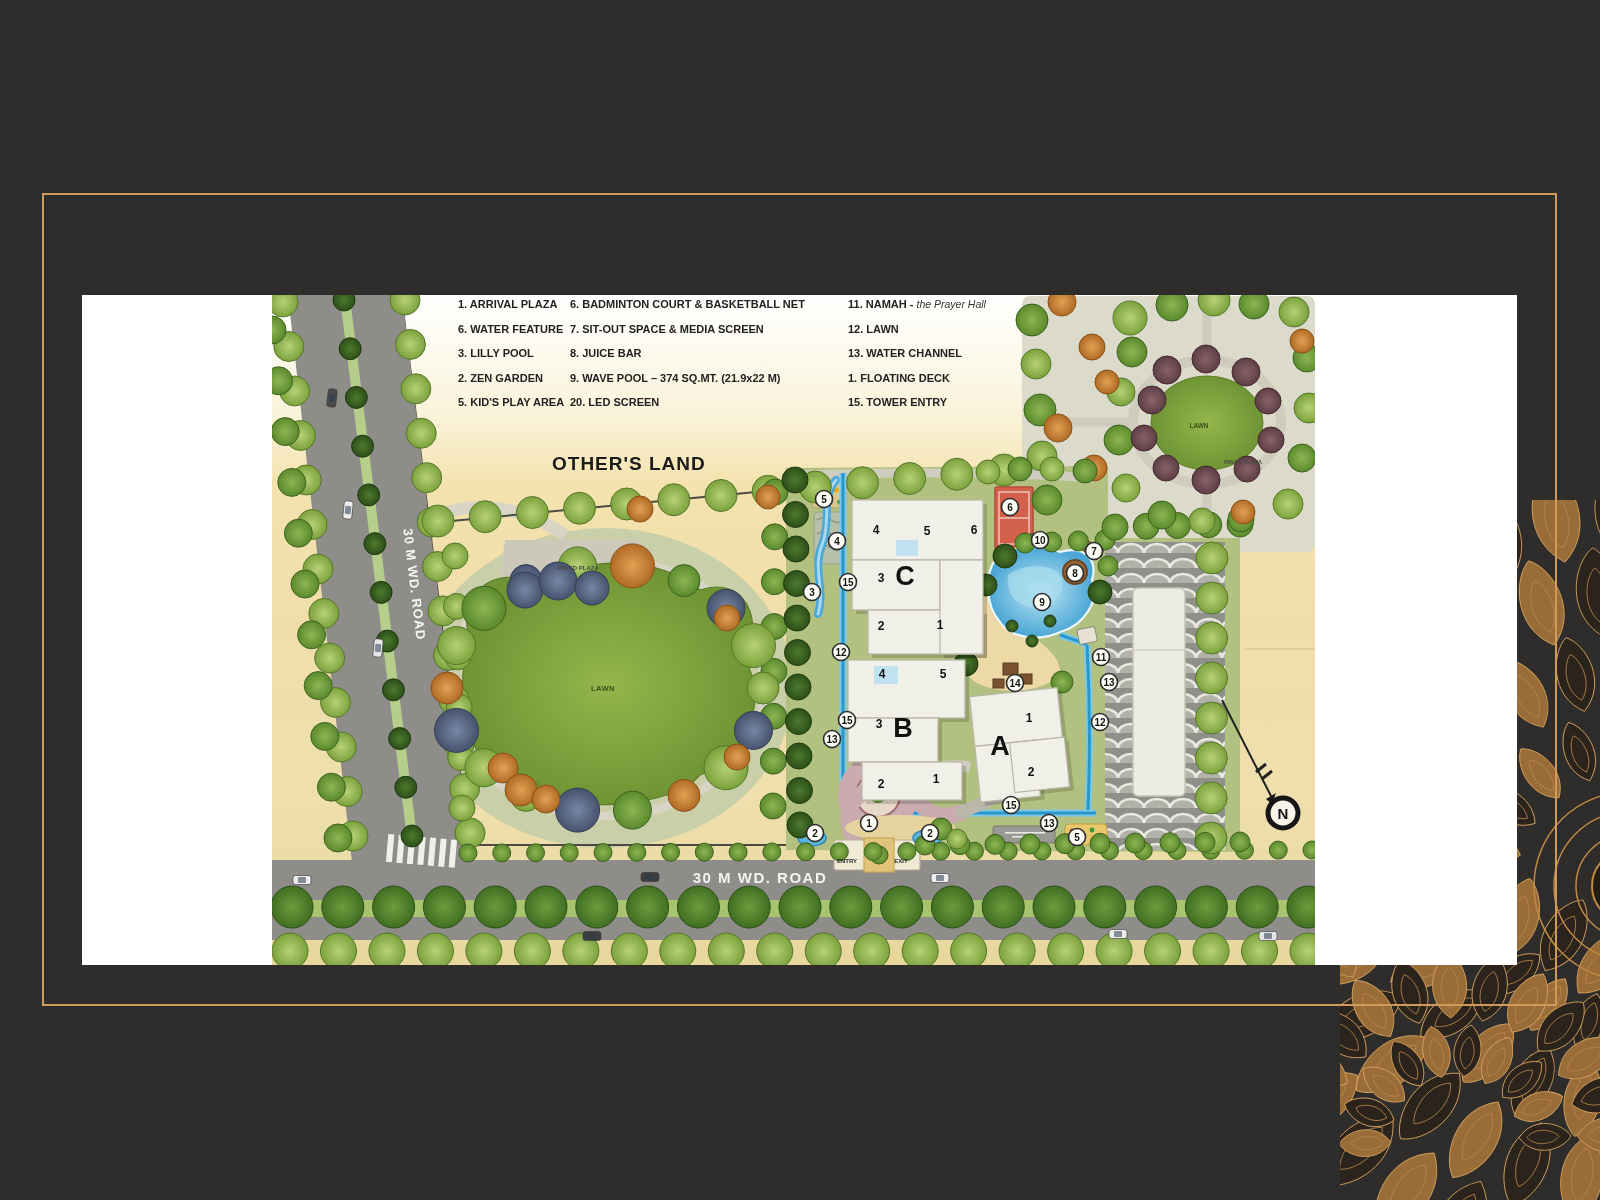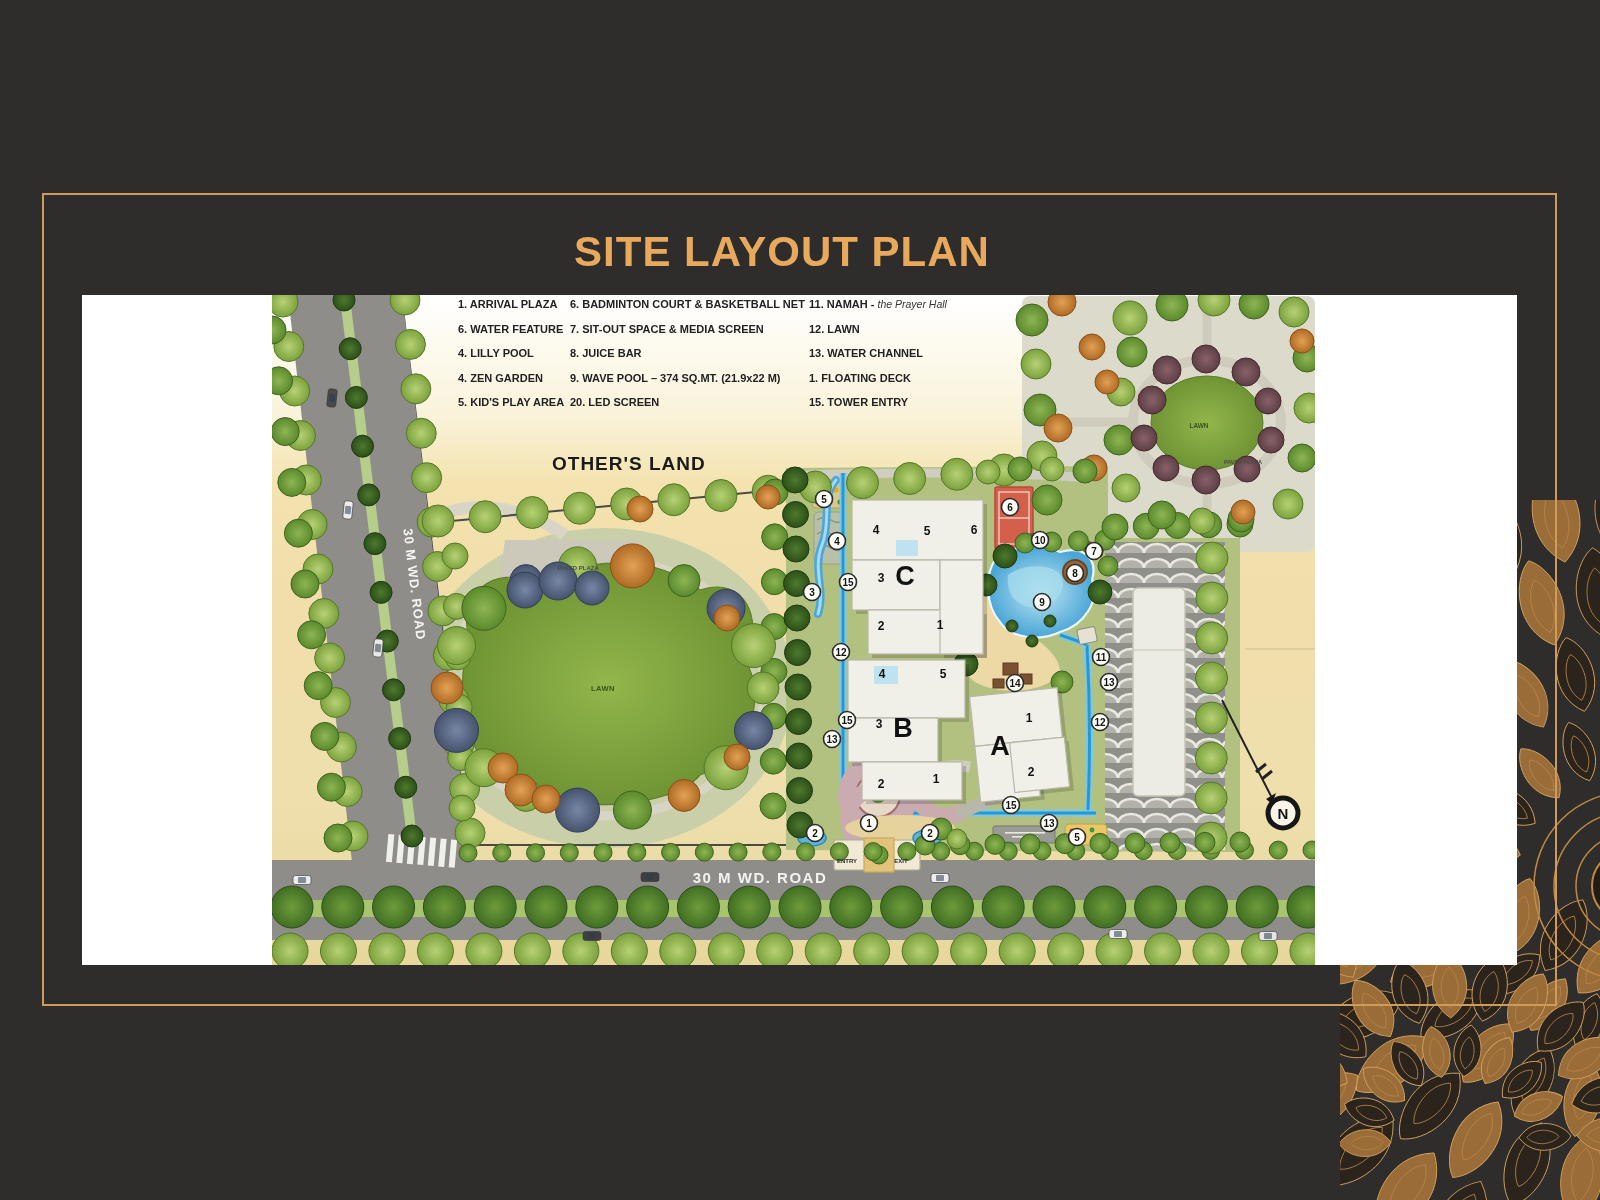--- a/index.html
+++ b/index.html
@@ -225,21 +225,20 @@
       <path d="M 1455 936 C 1471 921.12 1464.6 893.84 1455 886.4 C 1445.4 893.84 1439 921.12 1455 936 Z" fill="none" stroke="#b9854a" stroke-width="0.8" transform="rotate(76 1455 1140)"></path>
       <path d="M 1455 948 C 1487 924 1474.2 880 1455 868 C 1435.8 880 1423 924 1455 948 Z" fill="#9a6c38" stroke="#d3a05e" stroke-width="0.9" transform="rotate(88 1455 1140)"></path>
       <path d="M 1455 936 C 1471 921.12 1464.6 893.84 1455 886.4 C 1445.4 893.84 1439 921.12 1455 936 Z" fill="none" stroke="#b9854a" stroke-width="0.8" transform="rotate(88 1455 1140)"></path>
       <circle cx="1628" cy="886" r="36" fill="#221c15" stroke="#c08944" stroke-width="2"></circle>
       <circle cx="1628" cy="886" r="52" fill="none" stroke="#c08944" stroke-width="1.5"></circle>
       <circle cx="1628" cy="886" r="74" fill="none" stroke="#c08944" stroke-width="1.5"></circle>
       <circle cx="1628" cy="886" r="94" fill="none" stroke="#c08944" stroke-width="1.5"></circle>
     </svg>
   <div id="frame" class="abs"></div>
   <div id="panel" class="abs"></div>
-  <div id="title" class="abs">SITE LAYOUT PLAN</div>
 
   <svg id="plan" class="abs" width="1043" height="670" viewBox="272 295 1043 670">
     <g id="g-ground">
         <defs>
           <radialGradient id="g-lg">
             <stop offset="0%" stop-color="#b8d177"></stop>
             <stop offset="100%" stop-color="#7ba23c"></stop>
           </radialGradient>
           <radialGradient id="g-mg">
             <stop offset="0%" stop-color="#8fb554"></stop>
@@ -824,32 +823,32 @@
           <circle cx="930" cy="833" r="8.5" fill="#fdfdf8" stroke="#2b2b2b" stroke-width="1.6"></circle>
           <text x="930" y="836.5" font-size="10" fill="#111" text-anchor="middle">2</text>
         </g>
       </g>
   </svg>
 
   <div id="legend" class="abs">
     <div class="lcol" style="left:458px">
         <div class="lit">1. ARRIVAL PLAZA</div>
         <div class="lit">6. WATER FEATURE</div>
-        <div class="lit">4. LILLY POOL</div>
-        <div class="lit">4. ZEN GARDEN</div>
+        <div class="lit">3. LILLY POOL</div>
+        <div class="lit">2. ZEN GARDEN</div>
         <div class="lit">5. KID'S PLAY AREA</div>
       </div>
     <div class="lcol" style="left:570px">
         <div class="lit">6. BADMINTON COURT &amp; BASKETBALL NET</div>
         <div class="lit">7. SIT-OUT SPACE &amp; MEDIA SCREEN</div>
         <div class="lit">8. JUICE BAR</div>
         <div class="lit">9. WAVE POOL – 374 SQ.MT. (21.9x22 M)</div>
         <div class="lit">20. LED SCREEN</div>
       </div>
-    <div class="lcol" style="left:809px">
+    <div class="lcol" style="left:848px">
         <div class="lit">11. NAMAH - <i>the Prayer Hall</i></div>
         <div class="lit">12. LAWN</div>
         <div class="lit">13. WATER CHANNEL</div>
         <div class="lit">1. FLOATING DECK</div>
         <div class="lit">15. TOWER ENTRY</div>
       </div>
   </div>
 </div>
 
 </body></html>

